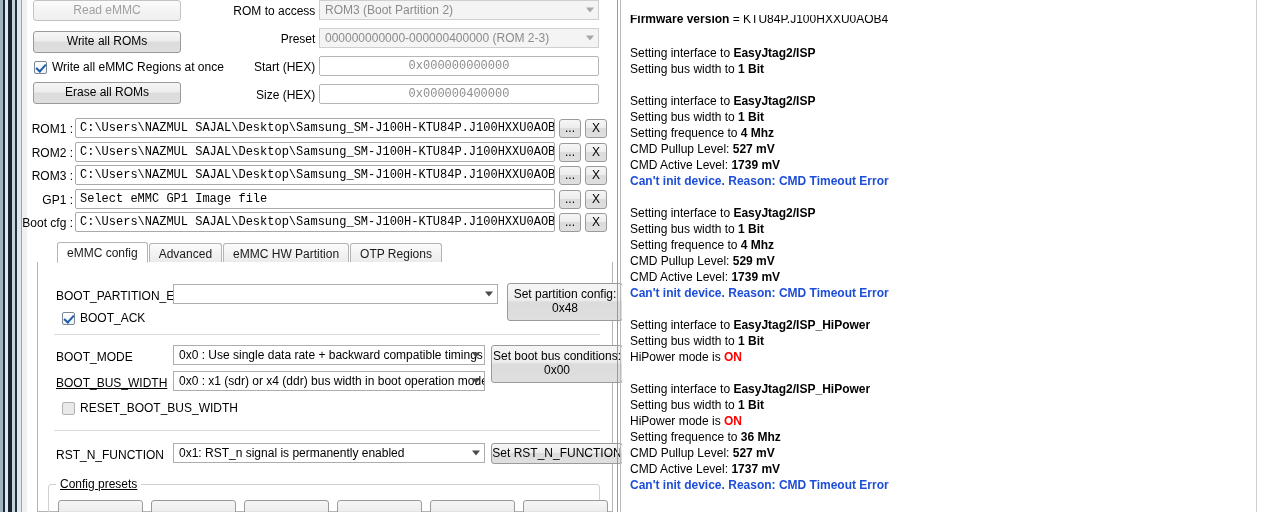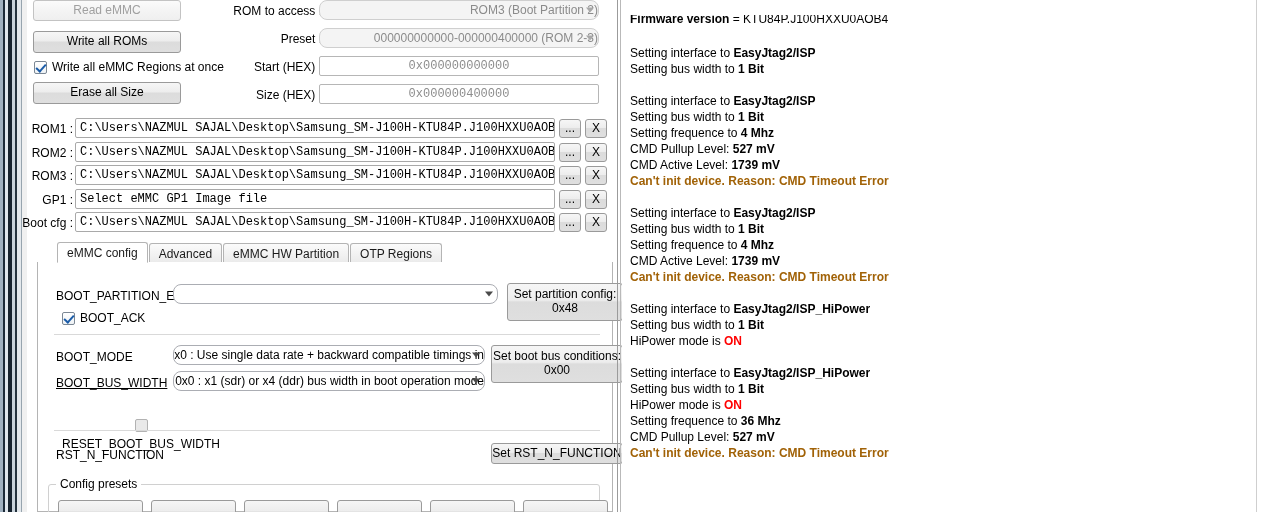--- a/index.html
+++ b/index.html
@@ -46,27 +46,26 @@
     cursor: default;
   }
   .btn.disabled { color:#a0a0a0; border-color:#c3c3c3;
     background: linear-gradient(to bottom,#fbfbfb 0%,#f4f4f4 50%,#efefef 100%); }
   .btn.two-line { flex-direction:column; }
 
   .combo {
     position:absolute;
     background:#ffffff;
     border:1px solid #abadb3;
-    border-radius:8px;
+    border-radius:0;
     display:flex; align-items:center;
     font-size:12px;
-    padding-left:16px;
+    padding-left:5px;
     overflow:hidden;
     white-space:nowrap;
-    justify-content:flex-end;
   }
   .combo.disabled { background:#f4f4f4; border-color:#cfcfcf; color:#8b8b8b; }
   .combo .arrow {
     position:absolute; right:4px; top:50%; transform:translateY(-50%);
     width:0;height:0;
     border-left:4px solid transparent;
     border-right:4px solid transparent;
     border-top:5px solid #4a4a4a;
   }
   .combo.disabled .arrow { border-top-color:#a8a8a8; }
@@ -137,21 +136,21 @@
     z-index:4;
     position:relative;
     margin-left:20px;
   }
 
   .hsep { position:absolute; height:1px; background:#d9d9d9; }
 
   
   .groupbox { position:absolute; border:1px solid #d0d0d0; border-radius:3px; }
   .groupbox-title {
-    position:absolute; background:#ffffff; padding:0 4px; font-size:12px;
+    position:absolute; background:#ffffff; padding:0 4px; font-size:12px;text-decoration:underline;
   }
 
   
   .log-divider { position:absolute; top:0; height:512px; }
   .ld1 { left:617px; width:1px; background:#9b9b9b; }
   .ld2 { left:620px; width:1px; background:#b9b9b9; }
   .log-panel {
     position:absolute; left:622px; top:0; width:633px; height:512px;
     background:#ffffff;
     padding:15px 0 0 8px;
@@ -162,21 +161,21 @@
   .logline {
     font-family: "Liberation Sans", sans-serif;
     font-size:12px;
     line-height:16px;
     height:16px;
     white-space:nowrap;
     color:#000;
   }
   .logline.blank { color:transparent; }
   .logline b { font-weight:bold; }
-  .logline .err { color:#a16207; font-weight:bold; }
+  .logline .err { color:#1d4ed8; font-weight:bold; }
   .logline .on { color:#ff0000; font-weight:bold; }
   .logline.clip-top { height:14px; line-height:8px; overflow:hidden; }
 </style>
 </head>
 <body>
 
 <div id="root">
 
   <div class="chrome-bar cb1"></div>
   <div class="chrome-bar cb2"></div>
@@ -192,21 +191,21 @@
 
     <div class="btn disabled" style="position:absolute;left:6px;top:0px;width:148px;height:21px;">Read eMMC</div>
 
     <div class="btn" style="position:absolute;left:6px;top:31px;width:148px;height:22px;">Write all ROMs</div>
 
     <div class="cbx" style="left:7px;top:60px;">
       <span class="box checked"></span>
       <span>Write all eMMC Regions at once</span>
     </div>
 
-    <div class="btn" style="position:absolute;left:6px;top:82px;width:148px;height:22px;">Erase all Size</div>
+    <div class="btn" style="position:absolute;left:6px;top:82px;width:148px;height:22px;">Erase all ROMs</div>
 
     <div class="lbl right" style="left:150px;top:4px;width:145px;">ROM to access :</div>
     <div class="combo disabled" style="left:292px;top:0px;width:280px;height:20px;">
       <span>ROM3 (Boot Partition 2)</span>
       <span class="arrow"></span>
     </div>
 
     <div class="lbl right" style="left:150px;top:32px;width:145px;">Preset :</div>
     <div class="combo disabled" style="left:292px;top:28px;width:280px;height:20px;">
       <span>000000000000-000000400000 (ROM 2-3)</span>
@@ -278,33 +277,37 @@
         <span>0x0 : Use single data rate + backward compatible timings in</span>
         <span class="arrow"></span>
       </div>
 
       <div class="lbl" style="left:18px;top:114px;text-decoration:underline;">BOOT_BUS_WIDTH</div>
       <div class="combo" style="left:135px;top:109px;width:312px;height:20px;">
         <span>0x0 : x1 (sdr) or x4 (ddr) bus width in boot operation mode</span>
         <span class="arrow"></span>
       </div>
 
-      <div class="cbx" style="left:24px;top:157px;flex-direction:column;">
+      <div class="cbx" style="left:24px;top:139px;">
         <span class="box unchecked"></span>
         <span>RESET_BOOT_BUS_WIDTH</span>
       </div>
 
       <div class="btn two-line" style="position:absolute;left:453px;top:83px;width:132px;height:38px;">
         <span>Set boot bus conditions:</span>
         <span>0x00</span>
       </div>
 
       <div class="hsep" style="left:16px;top:168px;width:546px;"></div>
 
       <div class="lbl" style="left:18px;top:186px;">RST_N_FUNCTION</div>
+      <div class="combo" style="left:135px;top:181px;width:312px;height:20px;">
+        <span>0x1: RST_n signal is permanently enabled</span>
+        <span class="arrow"></span>
+      </div>
       <div class="btn" style="position:absolute;left:453px;top:181px;width:132px;height:21px;">Set RST_N_FUNCTION</div>
 
       <div class="groupbox" style="left:10px;top:222px;width:552px;height:60px;"></div>
       <div class="groupbox-title" style="left:18px;top:215px;">Config presets</div>
       <div id="preset-buttons">
           <div class="btn" style="position: absolute; left: 20px; top: 238px; width: 85px; height: 24px;"></div>
           <div class="btn" style="position: absolute; left: 113px; top: 238px; width: 85px; height: 24px;"></div>
           <div class="btn" style="position: absolute; left: 206px; top: 238px; width: 85px; height: 24px;"></div>
           <div class="btn" style="position: absolute; left: 299px; top: 238px; width: 85px; height: 24px;"></div>
           <div class="btn" style="position: absolute; left: 392px; top: 238px; width: 85px; height: 24px;"></div>
@@ -325,29 +328,31 @@
       <div class="logline"><span>Setting interface to </span><span class="" style="font-weight: bold;">EasyJtag2/ISP</span></div>
       <div class="logline"><span>Setting bus width to </span><span class="" style="font-weight: bold;">1 Bit</span></div>
       <div class="logline"><span>Setting frequence to </span><span class="" style="font-weight: bold;">4 Mhz</span></div>
       <div class="logline"><span>CMD Pullup Level: </span><span class="" style="font-weight: bold;">527  mV</span></div>
       <div class="logline"><span>CMD Active Level: </span><span class="" style="font-weight: bold;">1739  mV</span></div>
       <div class="logline"><span class="err">Can't init device. Reason: CMD Timeout Error</span></div>
       <div class="logline blank">&nbsp;</div>
       <div class="logline"><span>Setting interface to </span><span class="" style="font-weight: bold;">EasyJtag2/ISP</span></div>
       <div class="logline"><span>Setting bus width to </span><span class="" style="font-weight: bold;">1 Bit</span></div>
       <div class="logline"><span>Setting frequence to </span><span class="" style="font-weight: bold;">4 Mhz</span></div>
+      <div class="logline"><span>CMD Pullup Level: </span><span class="" style="font-weight: bold;">529  mV</span></div>
       <div class="logline"><span>CMD Active Level: </span><span class="" style="font-weight: bold;">1739  mV</span></div>
       <div class="logline"><span class="err">Can't init device. Reason: CMD Timeout Error</span></div>
       <div class="logline blank">&nbsp;</div>
       <div class="logline"><span>Setting interface to </span><span class="" style="font-weight: bold;">EasyJtag2/ISP_HiPower</span></div>
       <div class="logline"><span>Setting bus width to </span><span class="" style="font-weight: bold;">1 Bit</span></div>
       <div class="logline"><span>HiPower mode is </span><span class="on">ON</span></div>
       <div class="logline blank">&nbsp;</div>
       <div class="logline"><span>Setting interface to </span><span class="" style="font-weight: bold;">EasyJtag2/ISP_HiPower</span></div>
       <div class="logline"><span>Setting bus width to </span><span class="" style="font-weight: bold;">1 Bit</span></div>
       <div class="logline"><span>HiPower mode is </span><span class="on">ON</span></div>
       <div class="logline"><span>Setting frequence to </span><span class="" style="font-weight: bold;">36 Mhz</span></div>
       <div class="logline"><span>CMD Pullup Level: </span><span class="" style="font-weight: bold;">527  mV</span></div>
+      <div class="logline"><span>CMD Active Level: </span><span class="" style="font-weight: bold;">1737  mV</span></div>
       <div class="logline"><span class="err">Can't init device. Reason: CMD Timeout Error</span></div>
     </div>
   <div class="log-right-edge"></div>
 
 </div>
 
 </body></html>

